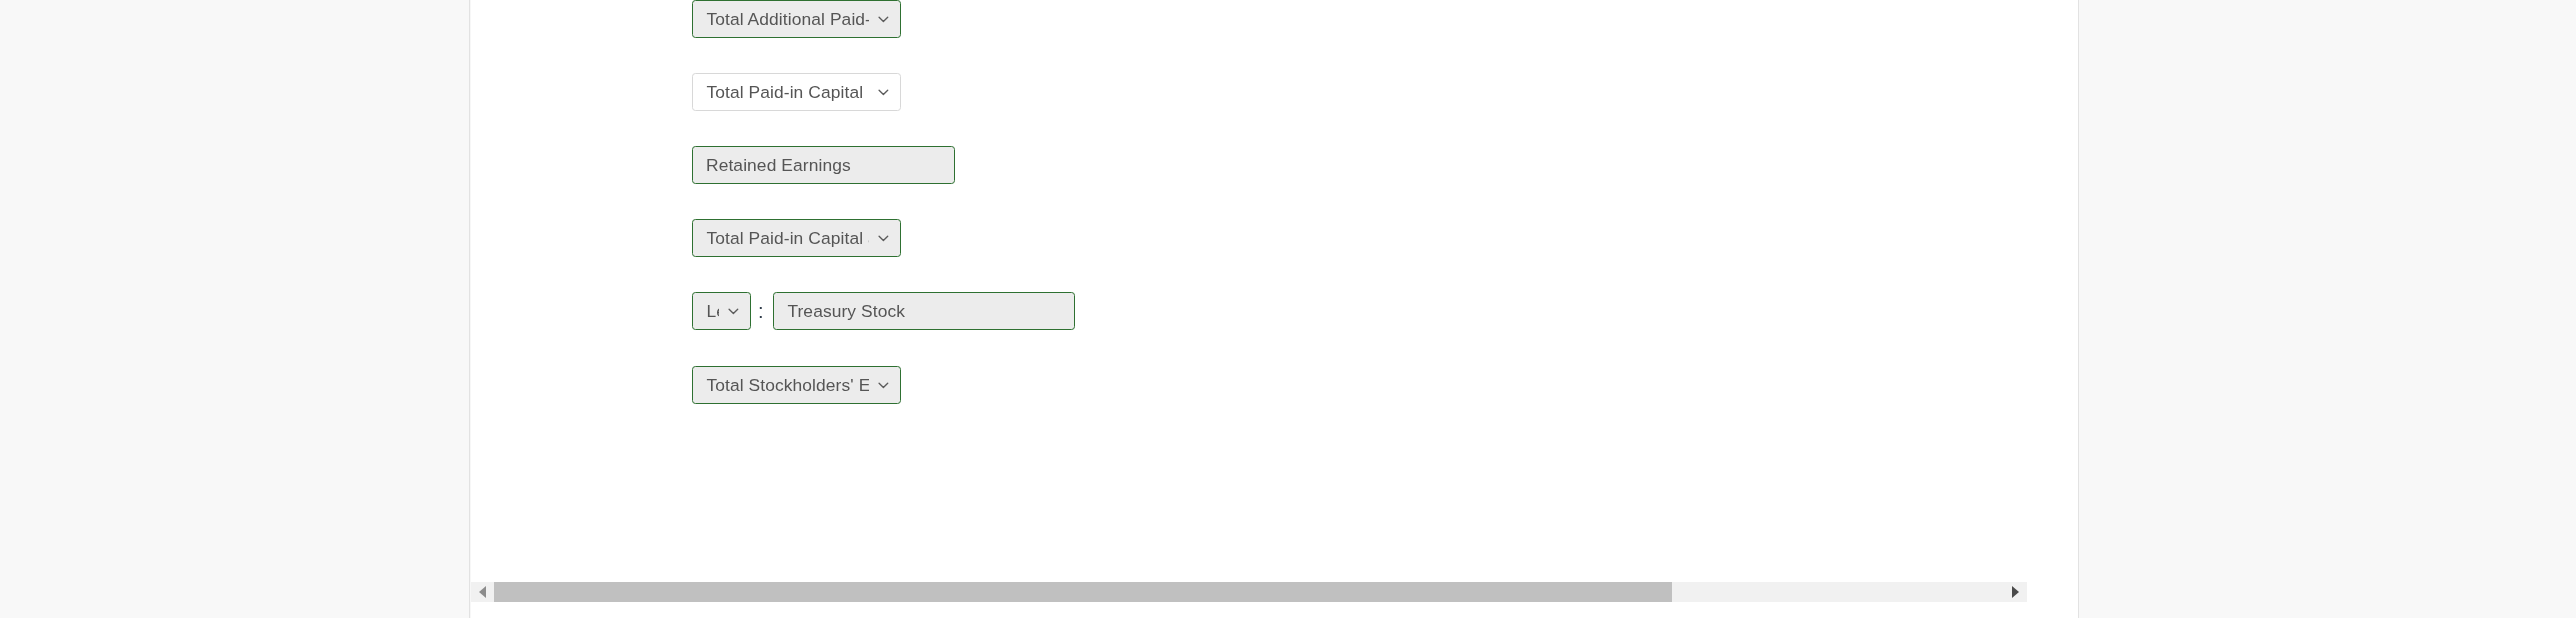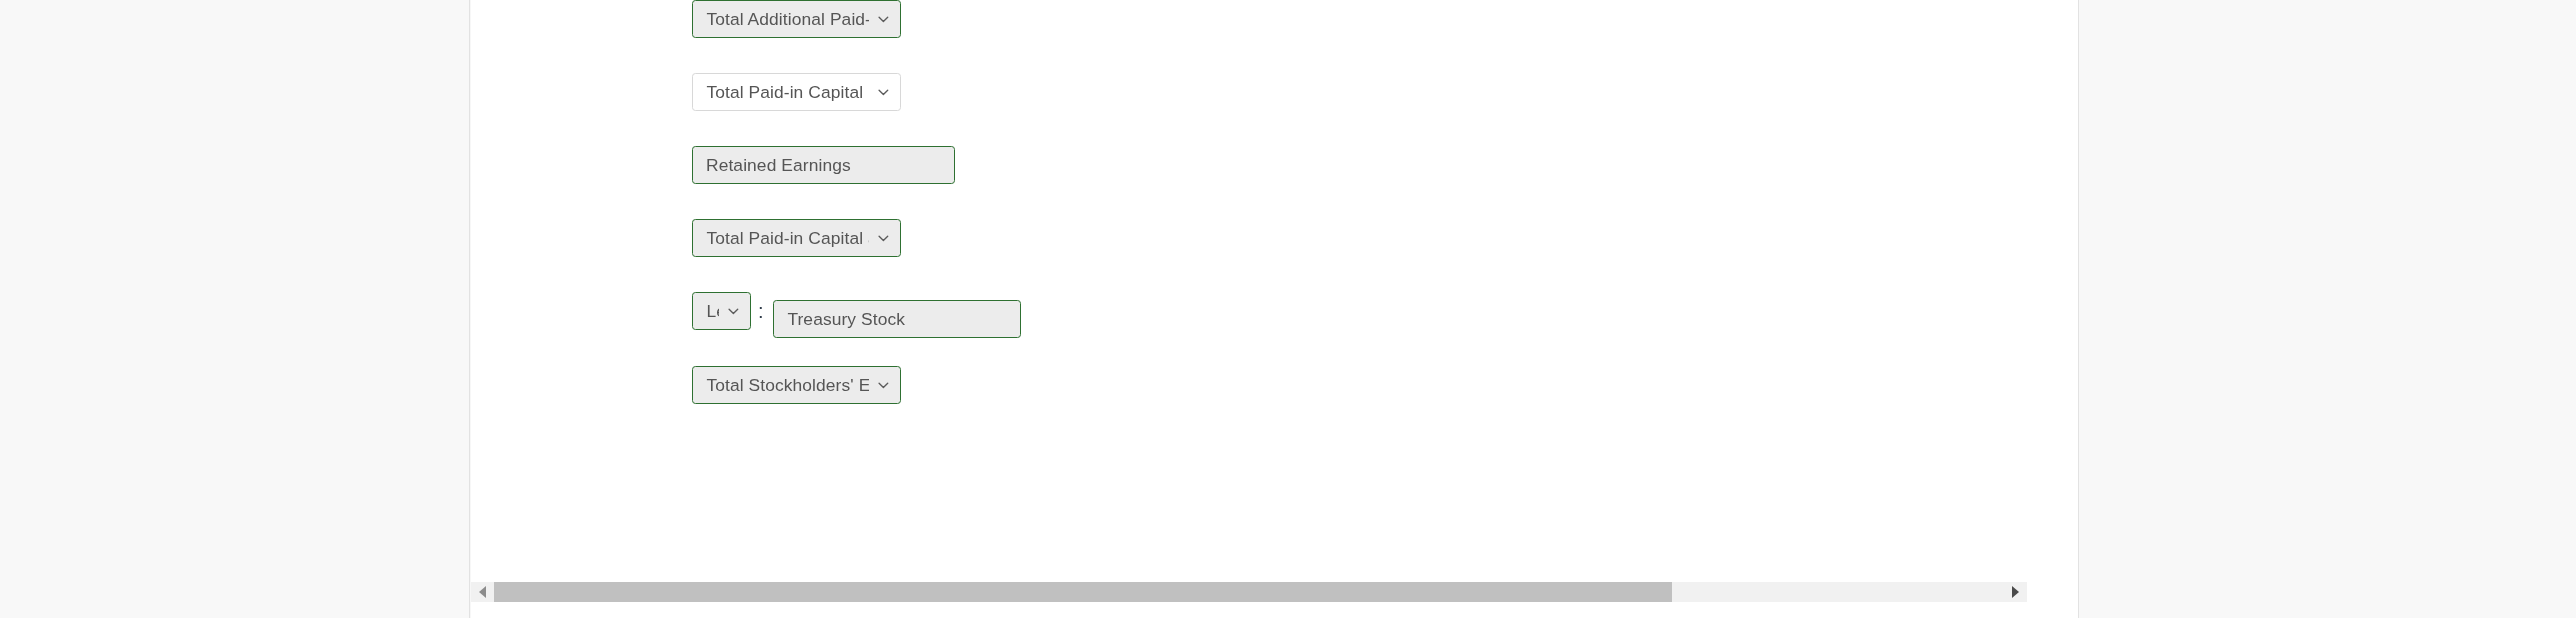--- a/index.html
+++ b/index.html
@@ -196,21 +196,21 @@
             </div>
           </div>
           <div class="row" style="top: 292px;">
             <div class="ctl" style="left: 221px; width: 59px;">
               <span class="txt">Less</span>
               <svg class="chev" viewBox="0 0 24 24" width="14.8" height="14.8" aria-hidden="true">
                 <path d="M5 8.5 L12 15.5 L19 8.5" fill="none" stroke="#5c5c5c" stroke-width="2.2" stroke-linecap="round" stroke-linejoin="round"></path>
               </svg>
             </div>
             <div class="colon" style="left: 287px;">:</div>
-            <div class="ctl" style="left: 302px; width: 248px; margin-top: 8px;">
+            <div class="ctl" style="left: 302px; width: 302px;">
               <span class="txt">Treasury Stock</span>
             </div>
           </div>
           <div class="row" style="top: 366px;">
             <div class="ctl" style="left: 221px; width: 209px;">
               <span class="txt">Total Stockholders' Equity</span>
               <svg class="chev" viewBox="0 0 24 24" width="14.8" height="14.8" aria-hidden="true">
                 <path d="M5 8.5 L12 15.5 L19 8.5" fill="none" stroke="#5c5c5c" stroke-width="2.2" stroke-linecap="round" stroke-linejoin="round"></path>
               </svg>
             </div>

